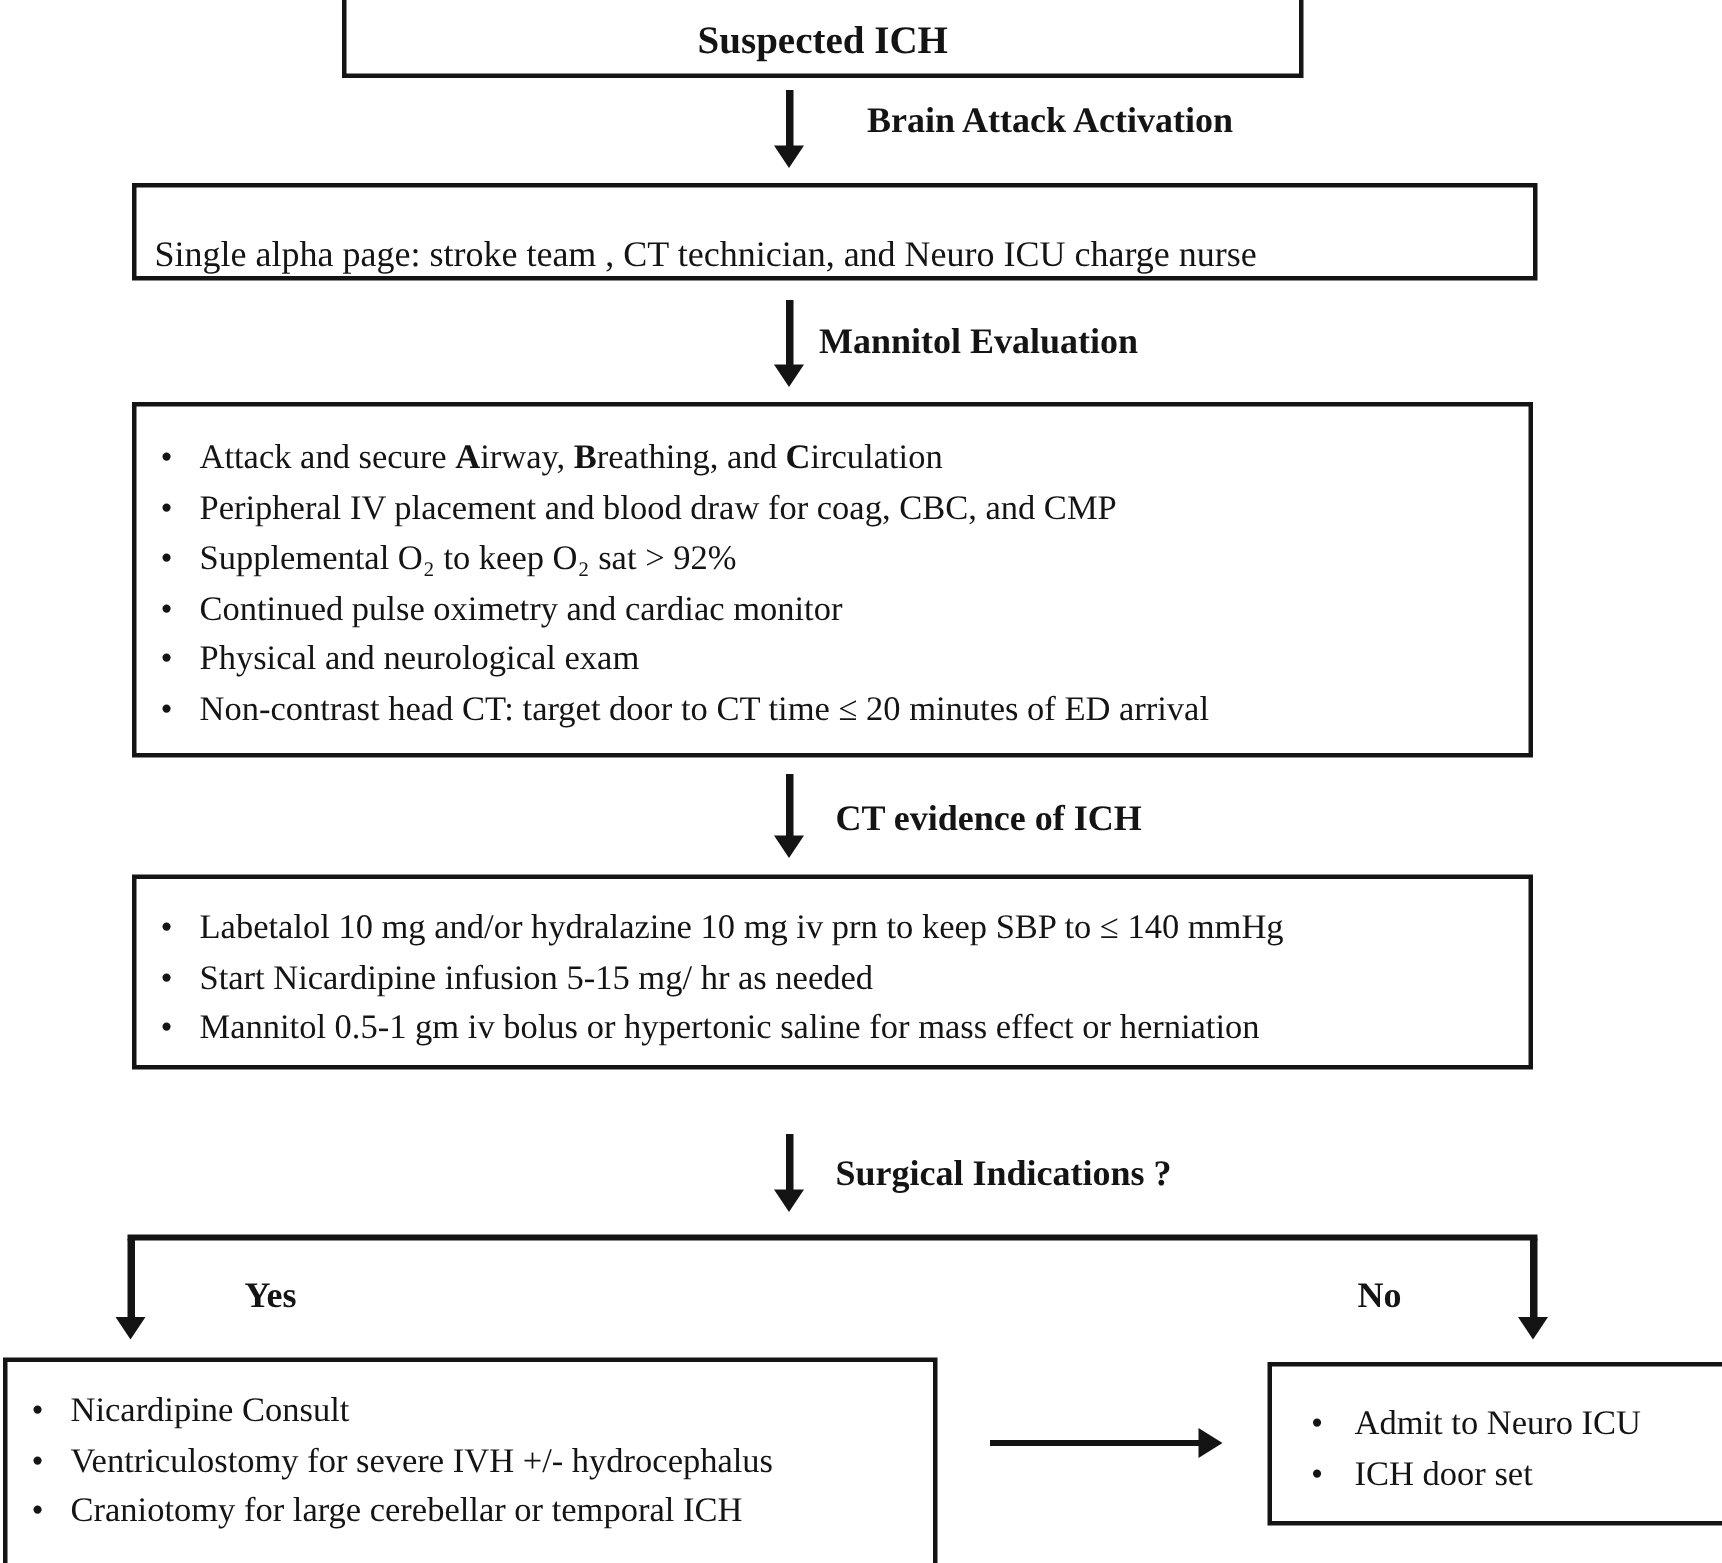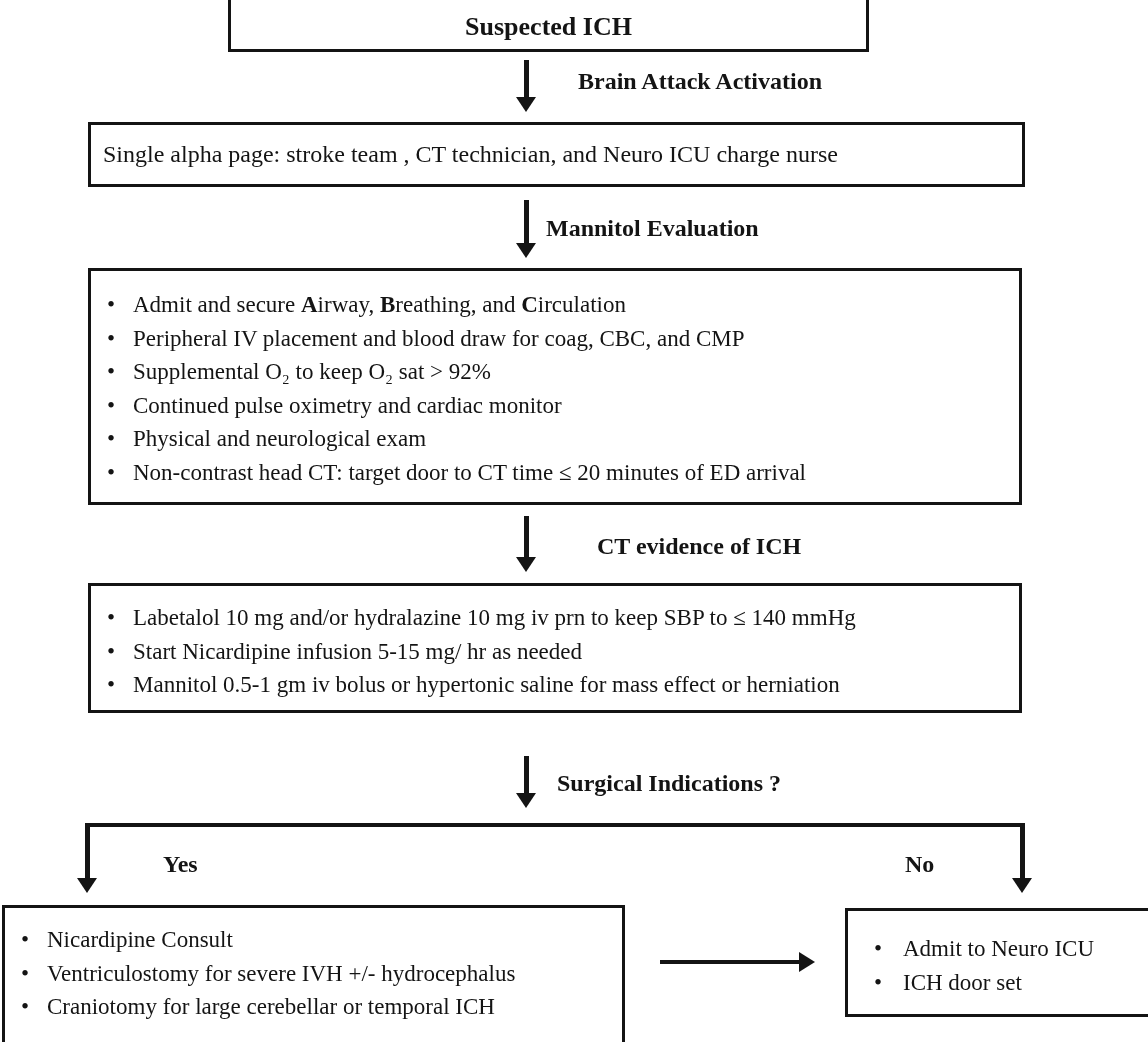--- a/index.html
+++ b/index.html
@@ -80,35 +80,35 @@
     border-top: 4px solid var(--ink);
   }
   .alabel {
     position: absolute;
     font-weight: bold;
     font-size: 24px;
     white-space: nowrap;
   }
   
   .top-box      { left: 228px; top: -9px;  width: 641px; height: 61px; padding-top: 10px; }
-  .page-box     { left: 88px;  top: 122px; width: 937px; height: 65px; }
+  .page-box     { left: 88px;  top: 122px; width: 937px; height: 65px; align-items: flex-end; }
   .eval-box     { left: 88px;  top: 268px; width: 934px; height: 237px; padding-top: 17px; }
   .ct-box       { left: 88px;  top: 583px; width: 934px; height: 130px; padding-top: 15px; }
   .yes-box      { left: 2px;   top: 905px; width: 623px; height: 150px; padding-top: 15px; }
   .no-box       { left: 845px; top: 908px; width: 360px; height: 109px; padding-top: 21px; }
   .no-box ul.bullets li { padding-left: 55px; }
   .no-box ul.bullets li::before { left: 26px; }
 
   .arrow-1 { left: 515px; top: 60px;  height: 52px; }
   .arrow-2 { left: 515px; top: 200px; height: 58px; }
   .arrow-3 { left: 515px; top: 516px; height: 56px; }
   .arrow-4 { left: 515px; top: 756px; height: 52px; }
   .label-1 { left: 546px; top: 68px; margin-left: 32px; }
   .label-2 { left: 546px; top: 215px; }
-  .label-3 { left: 557px; top: 533px; margin-left: 40px; }
+  .label-3 { left: 557px; top: 533px; }
   .label-4 { left: 557px; top: 770px; }
 
   .branch-top { left: 85px; top: 823px; width: 940px; }
   .arrow-yes  { left: 76px;   top: 826px; height: 67px; }
   .arrow-no   { left: 1011px; top: 826px; height: 67px; }
   .label-yes  { left: 163px; top: 851px; }
   .label-no   { left: 905px; top: 851px; }
   .arrow-to-no { left: 660px; top: 951px; width: 155px; }
 </style>
 </head>
@@ -131,21 +131,21 @@
   </div>
 
   <div class="varrow arrow-2">
     <div class="stem"></div>
     <div class="head"></div>
   </div>
   <div class="alabel label-2">Mannitol Evaluation</div>
 
   <div class="box eval-box">
     <ul class="bullets">
-        <li><span>Admit and secure </span><span style="font-weight: bold;">A</span><span>irway, </span><span style="font-weight: bold;">B</span><span>reathing, and </span><span style="font-weight: bold;">C</span><span>irculation</span></li>
+        <li><span>Attack and secure </span><span style="font-weight: bold;">A</span><span>irway, </span><span style="font-weight: bold;">B</span><span>reathing, and </span><span style="font-weight: bold;">C</span><span>irculation</span></li>
         <li>Peripheral IV placement and blood draw for coag, CBC,  and CMP</li>
         <li>Supplemental O₂ to keep O₂ sat &gt; 92%</li>
         <li>Continued pulse oximetry and cardiac monitor</li>
         <li>Physical and neurological exam</li>
         <li>Non-contrast head CT: target  door to CT time ≤ 20 minutes of ED arrival</li>
       </ul>
   </div>
 
   <div class="varrow arrow-3">
     <div class="stem"></div>

